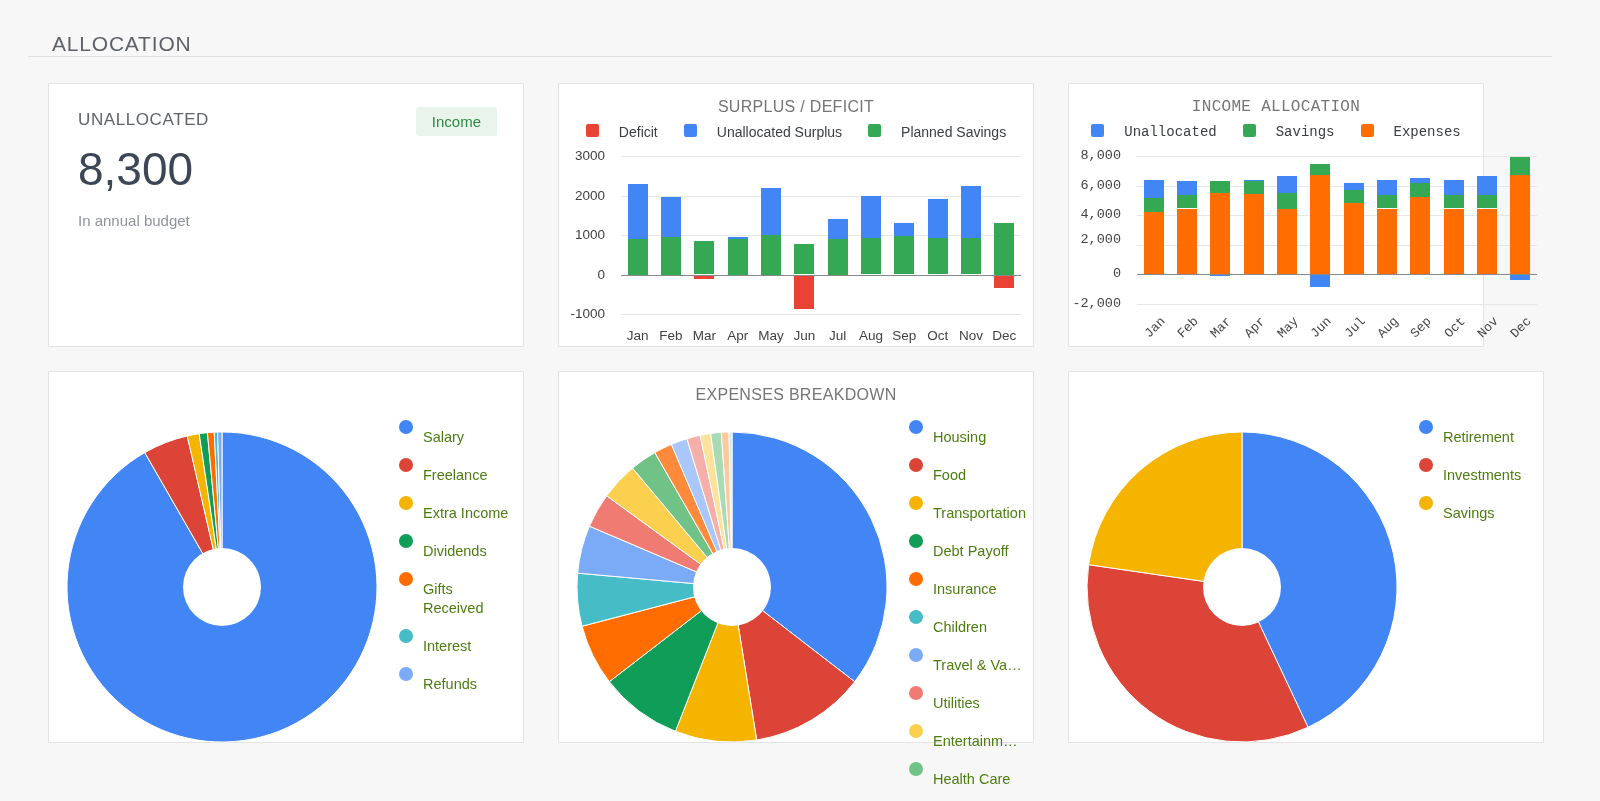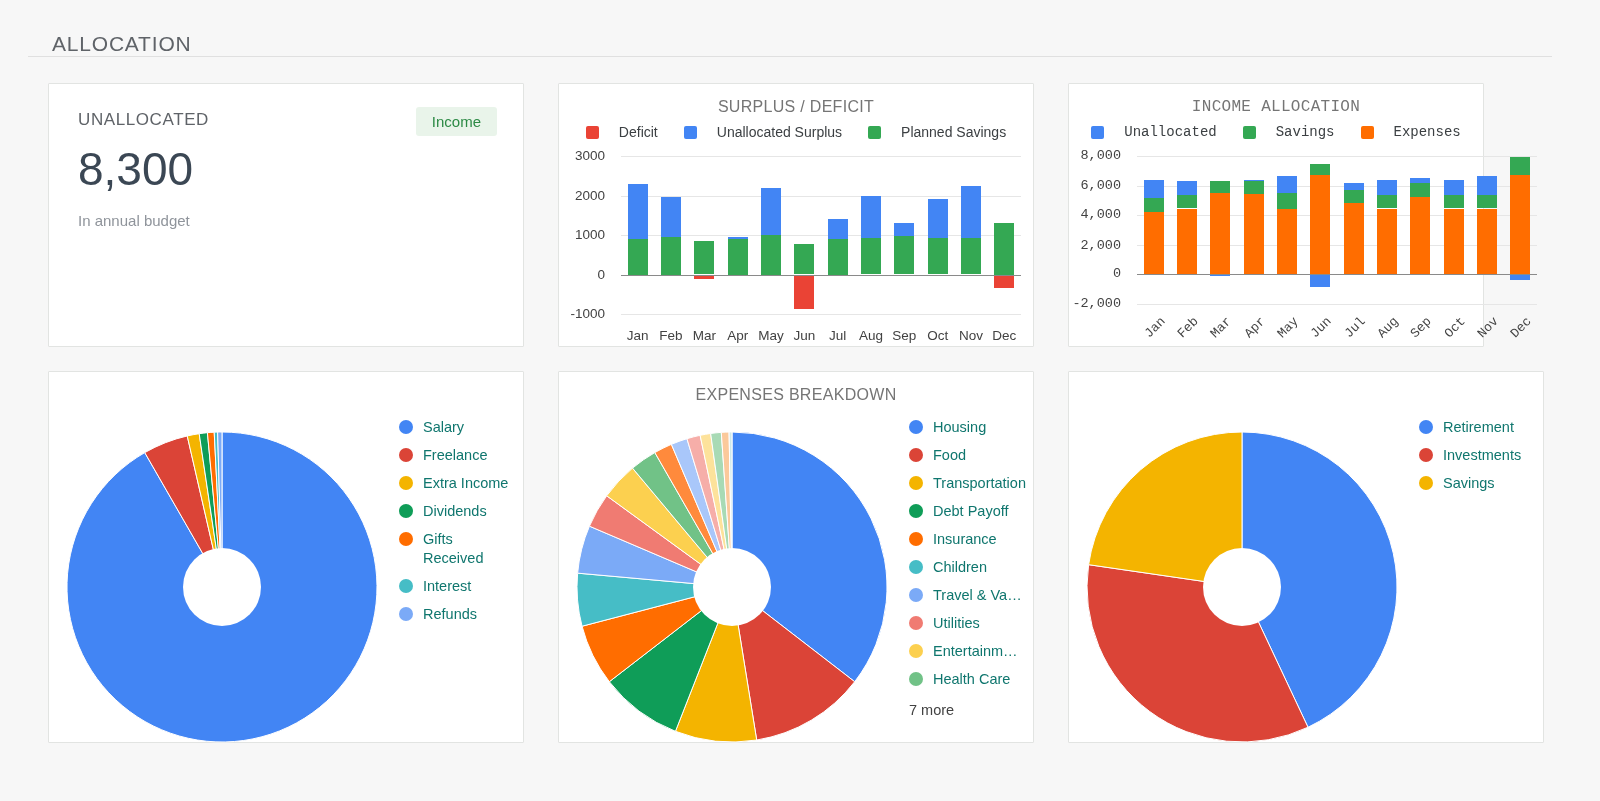--- a/index.html
+++ b/index.html
@@ -49,41 +49,41 @@
 
   
   .chart-title{
     position:absolute;top:14px;left:0;right:0;text-align:center;
     font-size:16px;color:#757575;letter-spacing:.3px;
   }
   .chart-legend{
     position:absolute;top:40px;left:0;right:0;
     display:flex;justify-content:center;align-items:center;gap:26px;
   }
-  .legend-item{display:flex;align-items:center;gap:20px;font-size:14px;color:#3c4043;}
+  .legend-item{display:flex;gap:20px;font-size:14px;color:#3c4043;}
   .legend-swatch{width:13px;height:13px;border-radius:2px;flex:none;}
   .plot{position:absolute;}
   .gridline{position:absolute;left:0;right:0;height:1px;background:#e6e6e6;z-index:1;}
   .gridline.zero{background:#8a8a8a;z-index:6;}
   .bar-seg{position:absolute;z-index:3;}
   .y-axis{position:absolute;}
   .ytick{position:absolute;right:8px;font-size:13.5px;color:#424242;height:14px;line-height:14px;white-space:nowrap;}
   .x-axis{position:absolute;height:30px;}
   .xlabel{position:absolute;top:8px;font-size:13.5px;color:#424242;text-align:center;}
   .xlabel.rot{
     top:6px;text-align:right;white-space:nowrap;font-size:13px;
     transform:translateX(-100%) rotate(-45deg);transform-origin:100% 0%;
   }
 
   
   .pie-svg{position:absolute;left:16px;top:58px;}
   .pie-legend{position:absolute;left:350px;top:46px;width:118px;}
   .pie-legend-item{display:flex;align-items:flex-start;gap:10px;margin-bottom:9px;}
   .pie-dot{width:14px;height:14px;border-radius:50%;flex:none;margin-top:2px;}
-  .pie-label{font-size:14.5px;line-height:19px;color:#0f766e;word-break:break-word;}
+  .pie-label{font-size:14.5px;line-height:19px;color:#4d7c0f;word-break:break-word;margin-top:10px;}
   .more-label{font-size:14.5px;color:#424242;margin-top:13px;}
 </style>
 </head>
 <body>
 
 <div class="page-title">ALLOCATION</div>
 <div class="header-divider"></div>
 
 <div class="card" id="card-unallocated">
   <div class="u-title">UNALLOCATED</div>
@@ -175,21 +175,21 @@
       </span>
       <span class="legend-item">
         <span class="legend-swatch" style="background: rgb(255, 109, 0);"></span>
         <span>Expenses</span>
       </span>
     </div>
   <div class="y-axis" style="left:0;top:72px;width:60px;height:148px;">
       <div class="ytick" style="top: -7px;">8,000</div>
       <div class="ytick" style="top: 22.6px;">6,000</div>
       <div class="ytick" style="top: 52.2px;">4,000</div>
-      <div class="ytick" style="top: 83px;">2,000</div>
+      <div class="ytick" style="top: 77px;">2,000</div>
       <div class="ytick" style="top: 111.4px;">0</div>
       <div class="ytick" style="top: 141px;">-2,000</div>
     </div>
   <div class="plot" style="left:68px;top:72px;width:400px;height:148px;">
       <div class="gridline" style="top: 0px;"></div>
       <div class="gridline" style="top: 29.6px;"></div>
       <div class="gridline" style="top: 59.2px;"></div>
       <div class="gridline" style="top: 88.8px;"></div>
       <div class="gridline zero" style="top: 118.4px;"></div>
       <div class="gridline" style="top: 148px;"></div>

